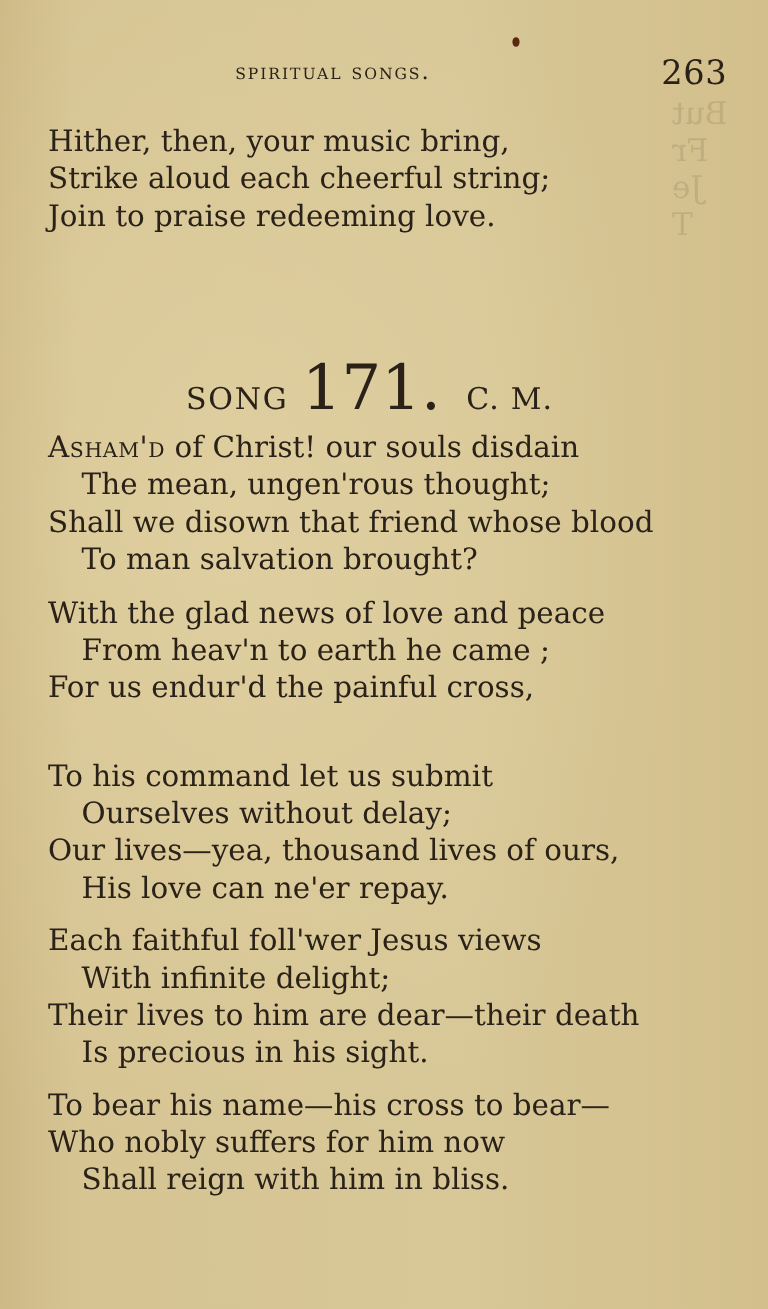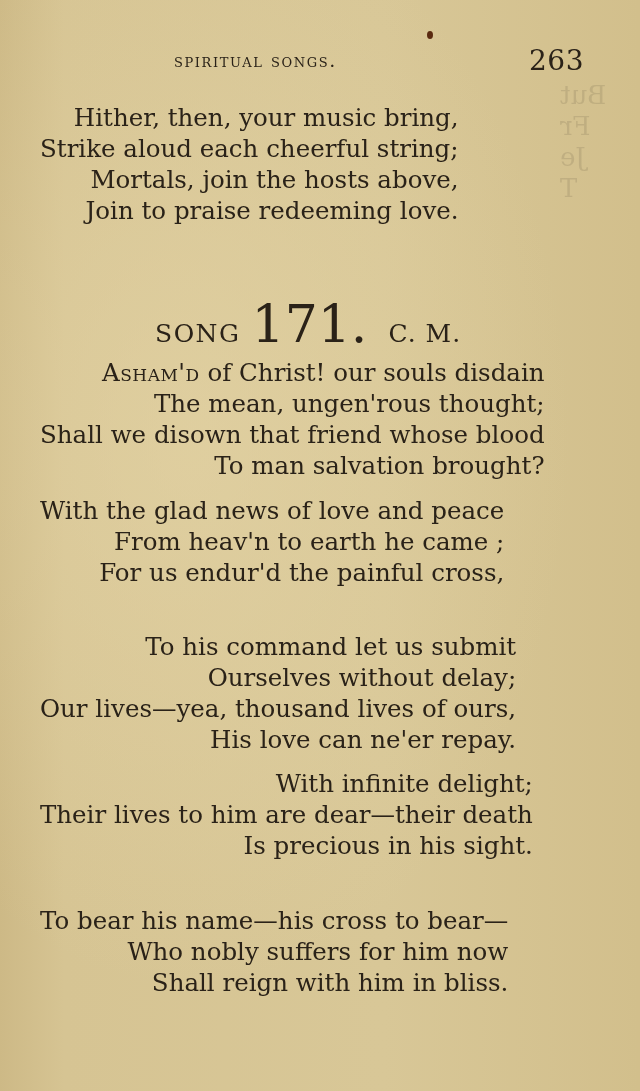--- a/index.html
+++ b/index.html
@@ -34,21 +34,21 @@
       line-height: 31px;
       color: #3a3020;
       text-align: right;
       padding-right: 6px;
       transform: scaleX(-1);
       overflow: hidden;
     }
     .header {
       position: absolute;
       top: 44px;
-      left: 174px;
+      left: 196px;
       width: 410px;
       height: 32px;
     }
     .running-title {
       position: absolute;
       left: 0;
       top: 5px;
       font-size: 19px;
       letter-spacing: 1.6px;
       font-variant: small-caps;
@@ -74,21 +74,20 @@
     .verse-block {
       position: absolute;
       left: 40px;
       font-size: 24.5px;
       line-height: 31px;
       white-space: nowrap;
     }
     .verse-block .line {
       display: block;
       height: 31px;
-      text-align: right;
     }
     .verse-block .indent {
       padding-left: 28px;
     }
     .song-heading {
       position: absolute;
       top: 294px;
       left: 155px;
       width: 330px;
       height: 48px;
@@ -126,21 +125,20 @@
   <div class="ink-dot"></div>
 
   <div class="header">
     <span class="running-title">SPIRITUAL SONGS.</span>
     <span class="page-number">263</span>
   </div>
 
   <div class="verse-block" style="top:102px;">
     <span class="line">Hither, then, your music bring,</span>
     <span class="line">Strike aloud each cheerful string;</span>
-    <span class="line">Mortals, join the hosts above,</span>
     <span class="line">Join to praise redeeming love.</span>
   </div>
 
   <div class="song-heading">
     <span class="song-word">SONG</span>
     <span class="song-number">171.</span>
     <span class="song-meter">C. M.</span>
   </div>
 
   <div class="verse-block" style="top:357px;">
@@ -157,20 +155,21 @@
   </div>
 
   <div class="verse-block" style="top:631px;">
     <span class="line">To his command let us submit</span>
     <span class="line indent">Ourselves without delay;</span>
     <span class="line">Our lives—yea, thousand lives of ours,</span>
     <span class="line indent">His love can ne'er repay.</span>
   </div>
 
   <div class="verse-block" style="top:768px;">
+    <span class="line">Each faithful foll'wer Jesus views</span>
     <span class="line indent">With infinite delight;</span>
     <span class="line">Their lives to him are dear—their death</span>
     <span class="line indent">Is precious in his sight.</span>
   </div>
 
   <div class="verse-block" style="top:905px;">
     <span class="line">To bear his name—his cross to bear—</span>
     <span class="line">Who nobly suffers for him now</span>
     <span class="line indent">Shall reign with him in bliss.</span>
   </div>

